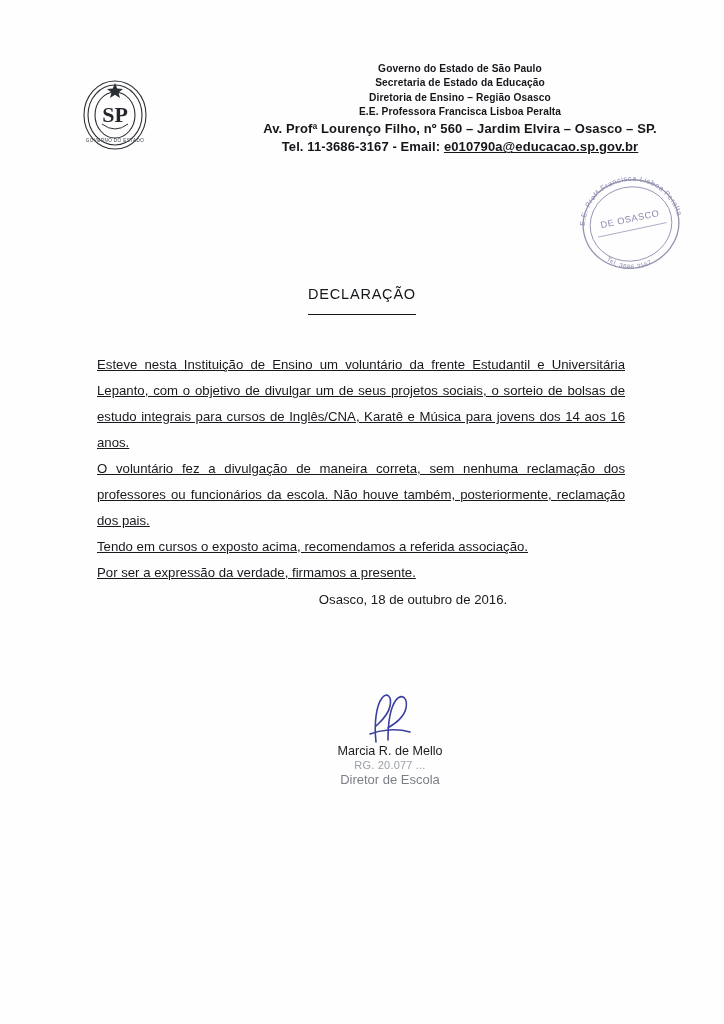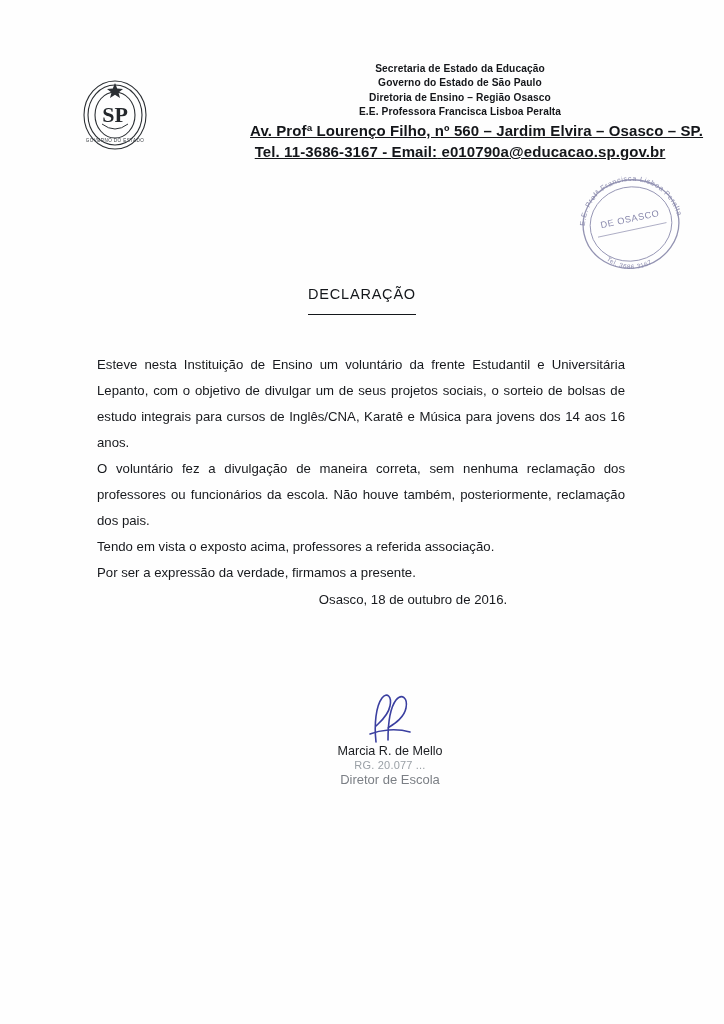--- a/index.html
+++ b/index.html
@@ -51,22 +51,21 @@
   }
   .header-text .line {
     font-size: 10.2px;
     font-weight: bold;
     letter-spacing: 0.1px;
     color: #14161a;
     white-space: nowrap;
   }
   .header-text .line.addr {
     font-weight: bold;
-    font-size: 15px;
-    text-decoration: underline;
+    font-size: 13px;
   }
   .email-link {
     text-decoration: underline;
     color: #15171a;
   }
 
   
   .stamp {
     position: absolute;
     right: 28px;
@@ -99,20 +98,21 @@
     top: 352px;
     left: 97px;
     width: 528px;
     font-size: 13.2px;
     line-height: 26px;
     color: #17191d;
   }
   .para {
     margin: 0 0 0 0;
     text-align: justify;
+    text-decoration: underline;
   }
   .para.j { text-align: justify; }
   .para.l { text-align: left; }
   .para + .para { margin-top: 0; }
 
   
   .place-date {
     position: absolute;
     top: 592px;
     left: 0;
@@ -177,22 +177,22 @@
         <g fill="#2b2f33">
           <polygon points="37,7 39.2,12.6 45,12.9 40.5,16.5 42,22 37,18.8 32,22 33.5,16.5 29,12.9 34.8,12.6"></polygon>
         </g>
         <text x="37" y="46" font-family="Liberation Serif, serif" font-size="22" font-weight="bold" text-anchor="middle" fill="#23272b">SP</text>
         <path d="M24 48 Q37 58 50 48" stroke="#2b2f33" stroke-width="1" fill="none"></path>
         <text x="37" y="66" font-family="Liberation Sans, sans-serif" font-size="4.6" text-anchor="middle" fill="#3a3f44" letter-spacing="0.4">GOVERNO DO ESTADO</text>
       </svg>
     </div>
 
     <div class="header-text">
+      <div class="line">Governo do Estado de São Paulo</div>
       <div class="line">Secretaria de Estado da Educação</div>
-      <div class="line">Governo do Estado de São Paulo</div>
       <div class="line">Diretoria de Ensino – Região Osasco</div>
       <div class="line">E.E. Professora Francisca Lisboa Peralta</div>
       <div class="line addr">Av. Profª Lourenço Filho, nº 560 – Jardim Elvira – Osasco – SP.</div>
       <div class="line addr">
         <span>Tel. 11-3686-3167 -   Email:</span>
         <span class="email-link">e010790a@educacao.sp.gov.br</span>
       </div>
     </div>
   </div>
 
@@ -217,21 +217,21 @@
     </svg>
   </div>
 
   <div class="doc-title">
     <span>DECLARAÇÃO</span>
   </div>
 
   <div class="body-text">
     <p class="para j">Esteve nesta Instituição de Ensino um voluntário da frente Estudantil e Universitária Lepanto, com o objetivo de divulgar um de seus projetos sociais, o sorteio de bolsas de estudo integrais para cursos de Inglês/CNA, Karatê e Música para jovens dos 14 aos 16 anos.</p>
     <p class="para j">O voluntário fez a divulgação de maneira correta, sem nenhuma reclamação dos professores ou funcionários da escola. Não houve também, posteriormente, reclamação dos pais.</p>
-    <p class="para l">Tendo em vista o exposto acima, professores a referida associação.</p>
+    <p class="para l">Tendo em cursos o exposto acima, recomendamos a referida associação.</p>
     <p class="para l">Por ser a expressão da verdade, firmamos a presente.</p>
   </div>
 
   <div class="place-date">Osasco, 18 de outubro de 2016.</div>
 
   <div class="signature-block">
     <div class="sig-mark">
       <svg width="120" height="62" viewBox="0 0 120 62" aria-hidden="true">
         <g fill="none" stroke="#3a3fa0" stroke-width="1.6" stroke-linecap="round">
           <path d="M46 52 C44 34 46 16 52 8 C57 2 62 6 60 16 C58 26 50 32 46 36"></path>

